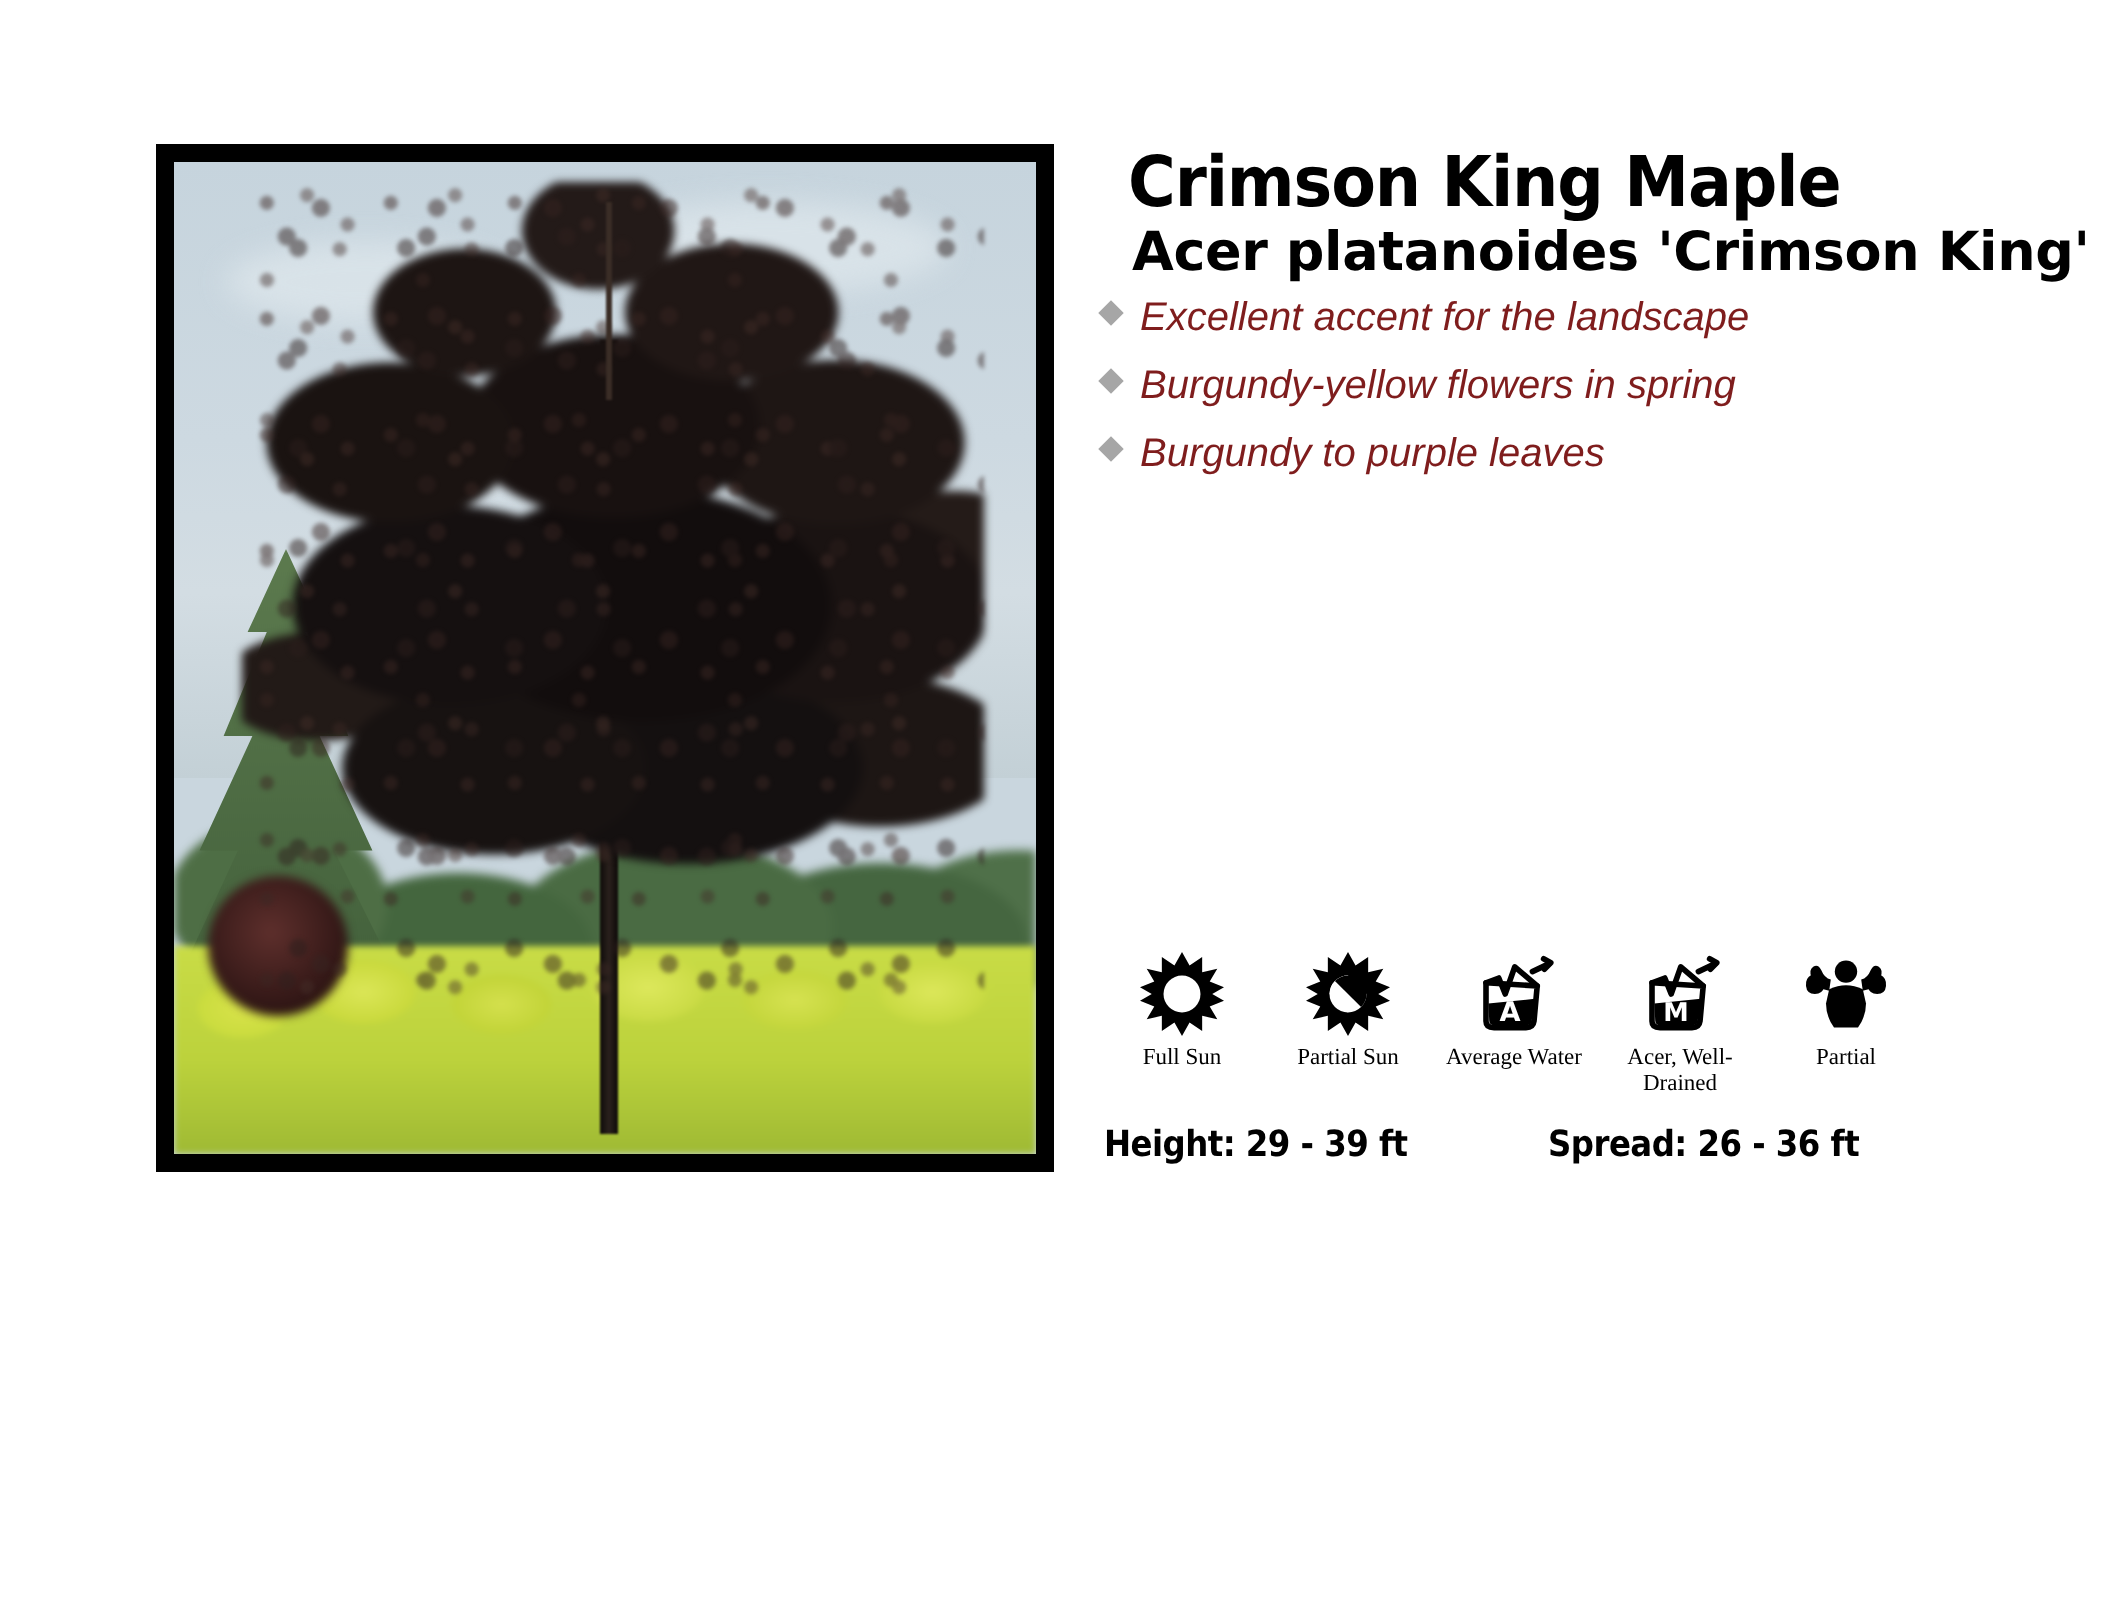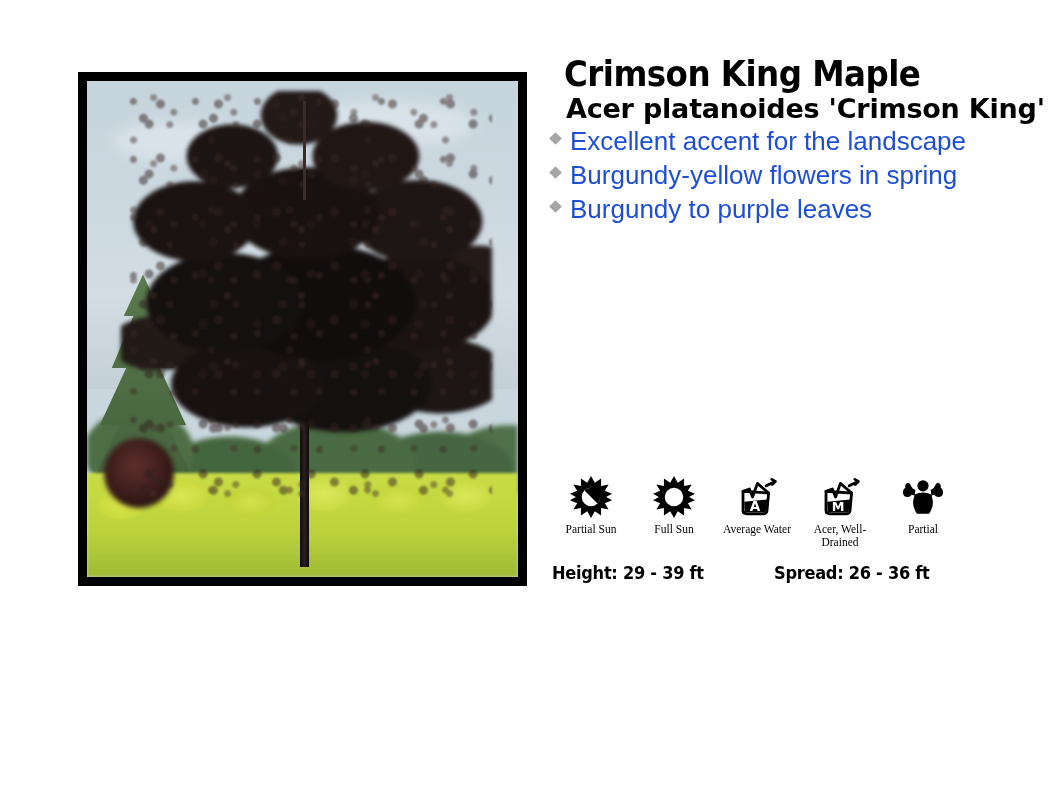--- a/index.html
+++ b/index.html
@@ -159,21 +159,21 @@
     width: 3px;
     height: 20%;
     background: #3a2d26;
     filter: blur(.5px);
   }
 
   
   #info {
     position: absolute;
     left: 548px;
-    top: 54px;
+    top: 72px;
     width: 470px;
   }
   #title {
     font-family: "DejaVu Sans", sans-serif;
     font-weight: bold;
     font-size: 35px;
     line-height: 40px;
     letter-spacing: -0.6px;
     color: #000000;
     margin: 0 0 2px 16px;
@@ -194,23 +194,24 @@
   #bullets {
     list-style: none;
     margin: 0;
     padding: 0;
   }
   .bullet {
     position: relative;
     padding-left: 22px;
     margin: 0 0 2px 0;
     font-family: "Liberation Sans", sans-serif;
-    font-size: 26px;
+    font-size: 20px;
     line-height: 32px;
-    color: #1d4ed8;
+    color: #7f1d1d;
+    font-style: italic;
   }
   .bullet .dia {
     position: absolute;
     left: 3px;
     top: 9px;
     width: 9px;
     height: 9px;
     background: #a6a6a6;
     transform: rotate(45deg);
   }
@@ -307,36 +308,36 @@
     </li>
   </ul>
 </div>
 
 <div id="icon-row">
 
   <div class="icon-cell">
     <div class="icon-art">
       <svg width="42" height="42" viewBox="0 0 100 100" aria-hidden="true">
         <path fill="#000" d="M50 0 L59 16 L74 6 L74 24 L92 20 L83 35 L100 42 L86 50 L100 58 L83 65 L92 80 L74 76 L74 94 L59 84 L50 100 L41 84 L26 94 L26 76 L8 80 L17 65 L0 58 L14 50 L0 42 L17 35 L8 20 L26 24 L26 6 L41 16 Z"></path>
+        <circle cx="50" cy="50" r="22" fill="#ffffff"></circle>
+      </svg>
+    </div>
+    <div class="icon-label">Full Sun</div>
+  </div>
+
+  <div class="icon-cell">
+    <div class="icon-art">
+      <svg width="42" height="42" viewBox="0 0 100 100" aria-hidden="true">
+        <path fill="#000" d="M50 0 L59 16 L74 6 L74 24 L92 20 L83 35 L100 42 L86 50 L100 58 L83 65 L92 80 L74 76 L74 94 L59 84 L50 100 L41 84 L26 94 L26 76 L8 80 L17 65 L0 58 L14 50 L0 42 L17 35 L8 20 L26 24 L26 6 L41 16 Z"></path>
         <path d="M50 28 A22 22 0 0 0 28 50 L50 50 Z M28 50 A22 22 0 0 0 50 72 L50 50 Z" fill="#ffffff"></path>
         <path d="M28 50 A22 22 0 0 1 50 28 L72 50 A22 22 0 0 1 50 72 Z" fill="#ffffff"></path>
         <path d="M34.4 34.4 A22 22 0 0 1 65.6 65.6 Z" fill="#000"></path>
       </svg>
     </div>
     <div class="icon-label">Partial Sun</div>
-  </div>
-
-  <div class="icon-cell">
-    <div class="icon-art">
-      <svg width="42" height="42" viewBox="0 0 100 100" aria-hidden="true">
-        <path fill="#000" d="M50 0 L59 16 L74 6 L74 24 L92 20 L83 35 L100 42 L86 50 L100 58 L83 65 L92 80 L74 76 L74 94 L59 84 L50 100 L41 84 L26 94 L26 76 L8 80 L17 65 L0 58 L14 50 L0 42 L17 35 L8 20 L26 24 L26 6 L41 16 Z"></path>
-        <circle cx="50" cy="50" r="22" fill="#ffffff"></circle>
-      </svg>
-    </div>
-    <div class="icon-label">Full Sun</div>
   </div>
 
   <div class="icon-cell">
     <div class="icon-art">
       <svg width="44" height="42" viewBox="0 0 110 100" aria-hidden="true">
         <g fill="none" stroke="#000" stroke-width="7" stroke-linejoin="round" stroke-linecap="round">
           <path d="M20 36 L20 84 Q20 92 30 92 L70 92 Q79 92 80 84 L84 40 Z"></path>
           <path d="M20 36 L36 30 L44 50 L56 16 L84 40"></path>
           <path d="M78 22 L99 12"></path>
           <path d="M92 6 L101 11 L93 19"></path>

